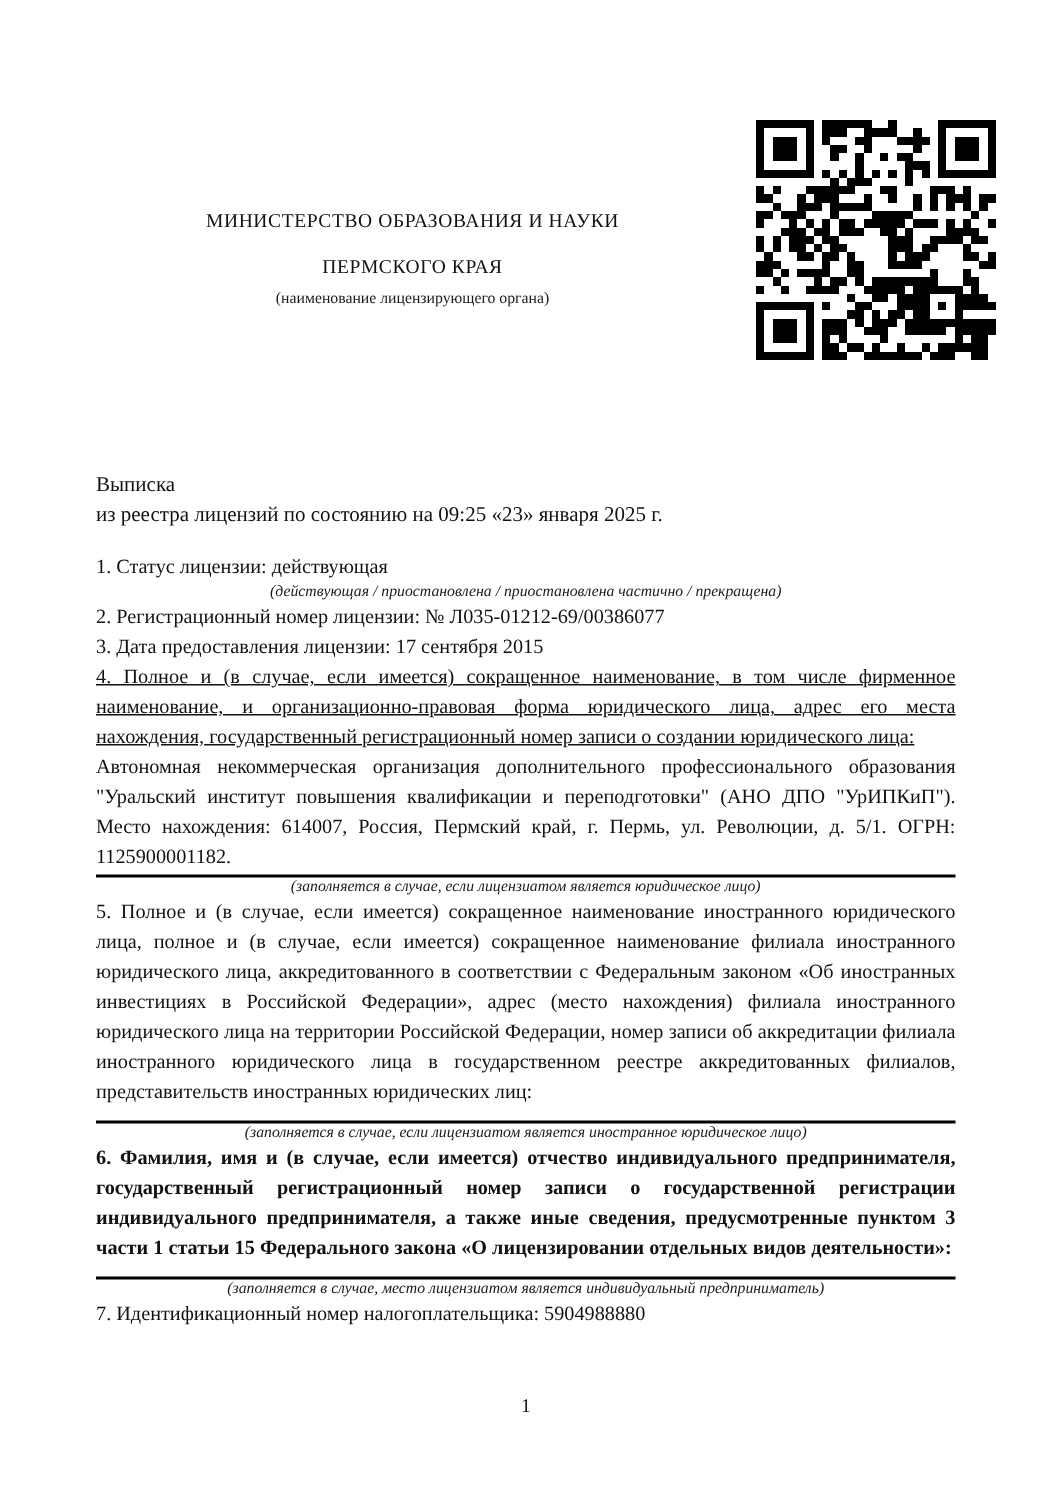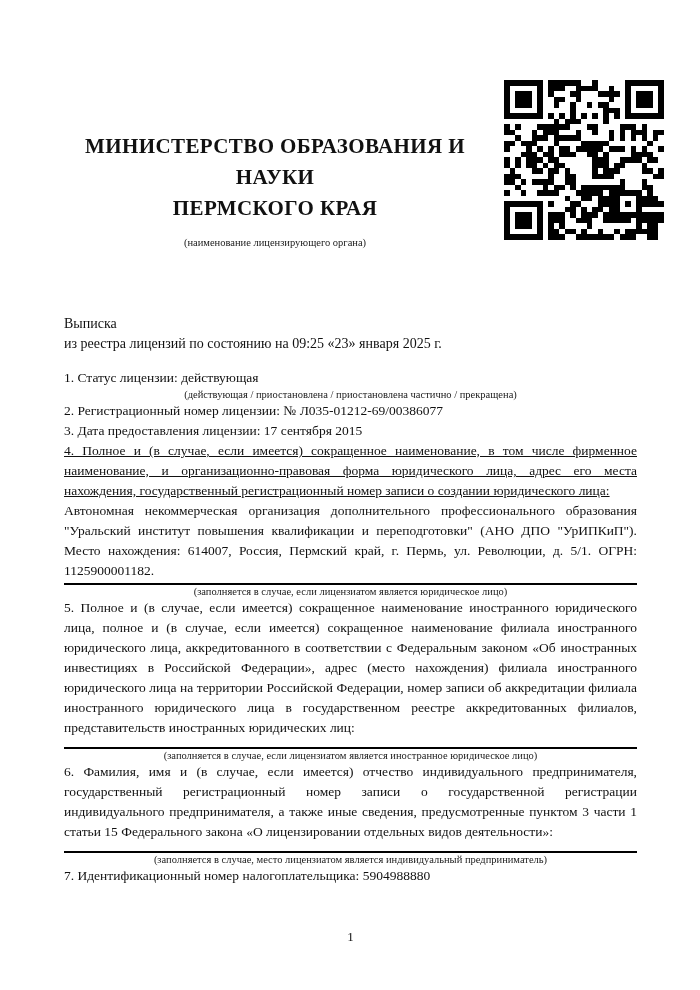--- a/index.html
+++ b/index.html
@@ -12,50 +12,50 @@
   .page { position: relative; width: 700px; height: 990px; overflow: hidden; background: #ffffff; }
 
   .qr-wrap { position: absolute; left: 504px; top: 80px; width: 160px; height: 160px; }
   .qr-wrap svg { width: 160px; height: 160px; display: block; }
 
   .header-block {
     position: absolute; left: 63px; top: 131px; width: 424px;
     text-align: center;
   }
   .ministry-line {
-    font-size: 21px; font-weight: bold; line-height: 31px; letter-spacing: 0.4px;
+    font-size: 13px; font-weight: normal; line-height: 31px; letter-spacing: 0.4px;
   }
   .small-caption {
     font-size: 10.5px; line-height: 13px; color: #1a1a1a;
   }
-  .header-block .small-caption { margin-top: 12px; }
+  .header-block .small-caption { margin-top: 0; }
 
   .title-block {
     position: absolute; left: 64px; top: 314px; width: 573px;
     text-align: left; font-size: 14px; line-height: 20px;
   }
 
   .content {
     position: absolute; left: 64px; top: 368px; width: 573px;
     font-size: 13.5px; line-height: 20px;
   }
   .content p { margin: 0; }
   .para-just { text-align: justify; }
-  .cap { text-align: center; }
+  .cap { text-align: center; font-style: italic; }
   .cap1 { margin-top: 2px; }
   .item2 { margin-top: 17px; }
   .item3 { margin-top: 12px; }
   .item4s { margin-top: 13px; text-decoration: underline; }
   .rule { border-bottom: 2px solid #000; height: 0; }
   .rule4 { margin-top: 2px; }
   .cap4 { margin-top: 2px; }
   .item5 { margin-top: 14px; }
   .rule5 { margin-top: 9px; }
   .cap5 { margin-top: 3px; }
-  .item6 { margin-top: 14px; }
+  .item6 { margin-top: 14px; font-weight: bold; }
   .rule6 { margin-top: 9px; }
   .cap6 { margin-top: 3px; }
   .item7 { margin-top: 22px; }
 
   .page-number {
     position: absolute; left: 64px; top: 929px; width: 573px;
     text-align: center; font-size: 13px;
   }
 </style>
 </head>

